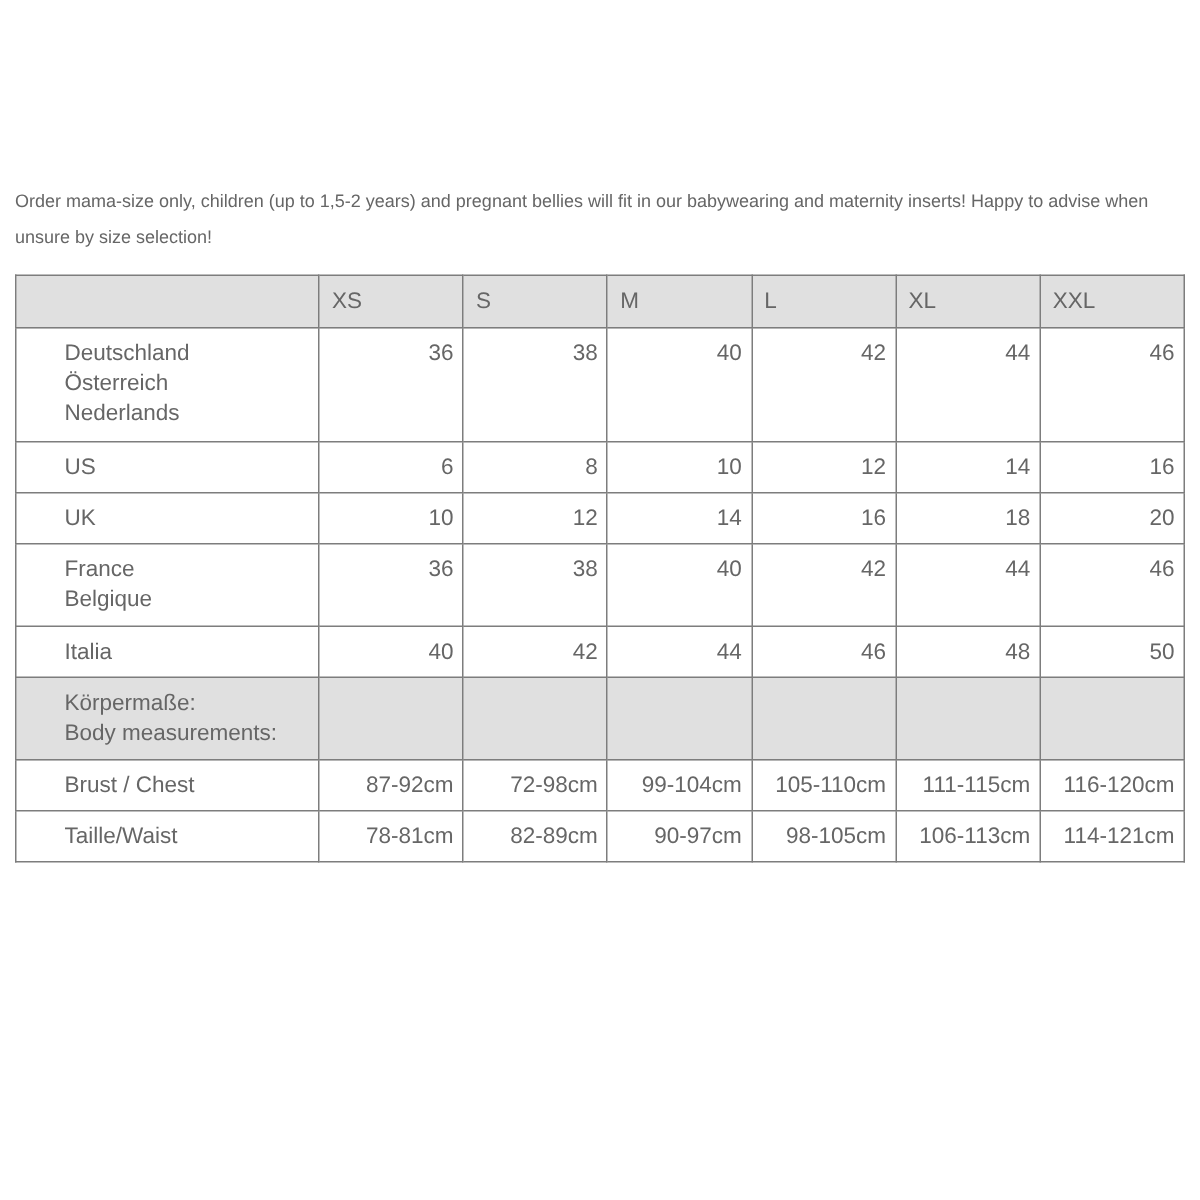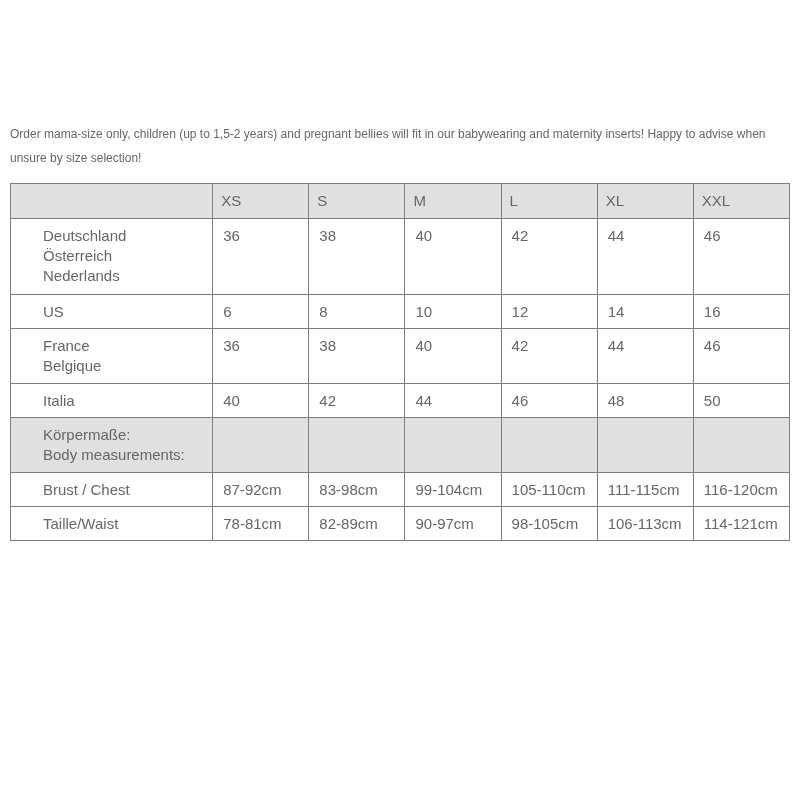--- a/index.html
+++ b/index.html
@@ -36,21 +36,21 @@
   table.size-chart td {
     border: 1px solid var(--border-color, #7d7d7d);
     vertical-align: top;
     text-align: left;
     color: var(--text-color, #666666);
     font-size: 15px;
     font-weight: normal;
     line-height: 20px;
     padding: 7px 6px 6px 8px;
   }
-  table.size-chart td.value { padding-left: 10px; }
+  table.size-chart td.value { padding-left: 10px; text-align: right; }
   table.size-chart thead th {
     background: var(--section-bg, #e0e0e0);
     height: 35px;
   }
   tr.section-row td {
     background: var(--section-bg, #e0e0e0);
   }
   tr.row-h1 td { height: 17px; }
   tr.row-h2 td { height: 55px; }
   tr.row-h3 td { height: 76px; }
@@ -103,20 +103,31 @@
             <td>
               <span class="label-line">US</span>
             </td>
             <td class="value">6</td>
             <td class="value">8</td>
             <td class="value">10</td>
             <td class="value">12</td>
             <td class="value">14</td>
             <td class="value">16</td>
           </tr>
+          <tr class="row-h1">
+            <td>
+              <span class="label-line">UK</span>
+            </td>
+            <td class="value">10</td>
+            <td class="value">12</td>
+            <td class="value">14</td>
+            <td class="value">16</td>
+            <td class="value">18</td>
+            <td class="value">20</td>
+          </tr>
           <tr class="row-h2">
             <td>
               <span class="label-line">France</span>
               <span class="label-line">Belgique</span>
             </td>
             <td class="value">36</td>
             <td class="value">38</td>
             <td class="value">40</td>
             <td class="value">42</td>
             <td class="value">44</td>
@@ -143,21 +154,21 @@
             <td class="value"></td>
             <td class="value"></td>
             <td class="value"></td>
             <td class="value"></td>
           </tr>
           <tr class="row-h1">
             <td>
               <span class="label-line">Brust / Chest</span>
             </td>
             <td class="value">87-92cm</td>
-            <td class="value">83-98cm</td>
+            <td class="value">72-98cm</td>
             <td class="value">99-104cm</td>
             <td class="value">105-110cm</td>
             <td class="value">111-115cm</td>
             <td class="value">116-120cm</td>
           </tr>
           <tr class="row-h1">
             <td>
               <span class="label-line">Taille/Waist</span>
             </td>
             <td class="value">78-81cm</td>

